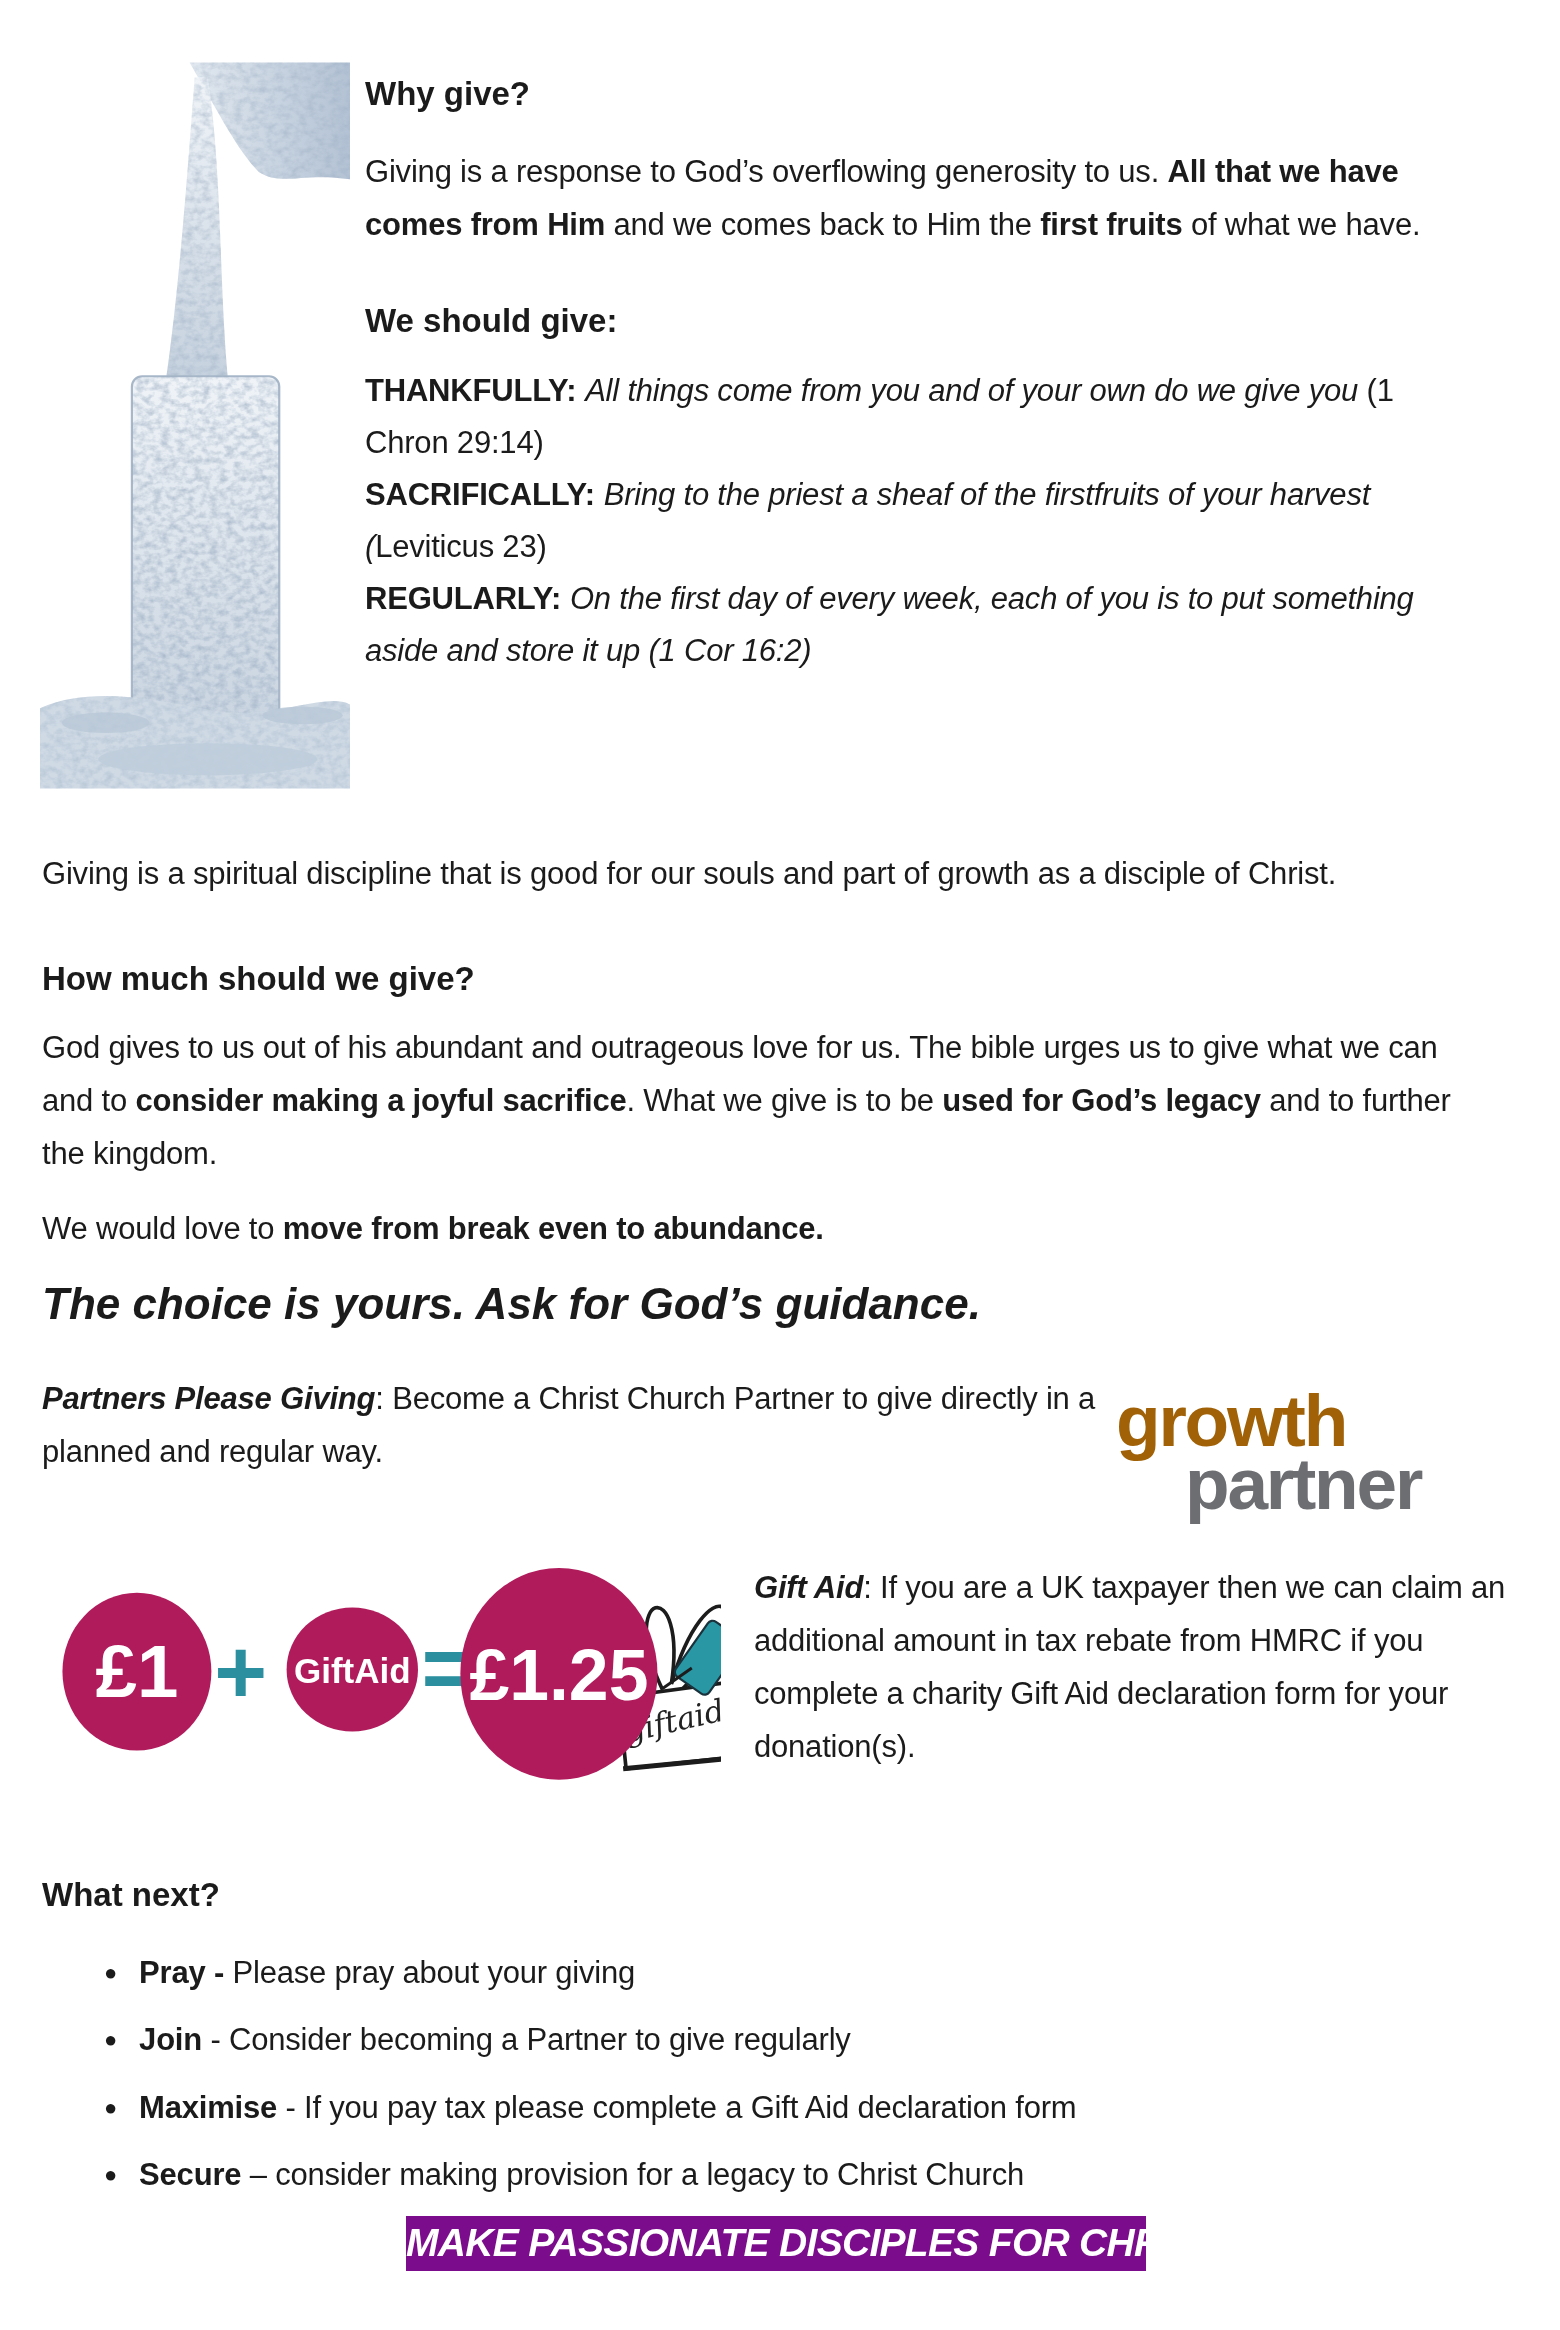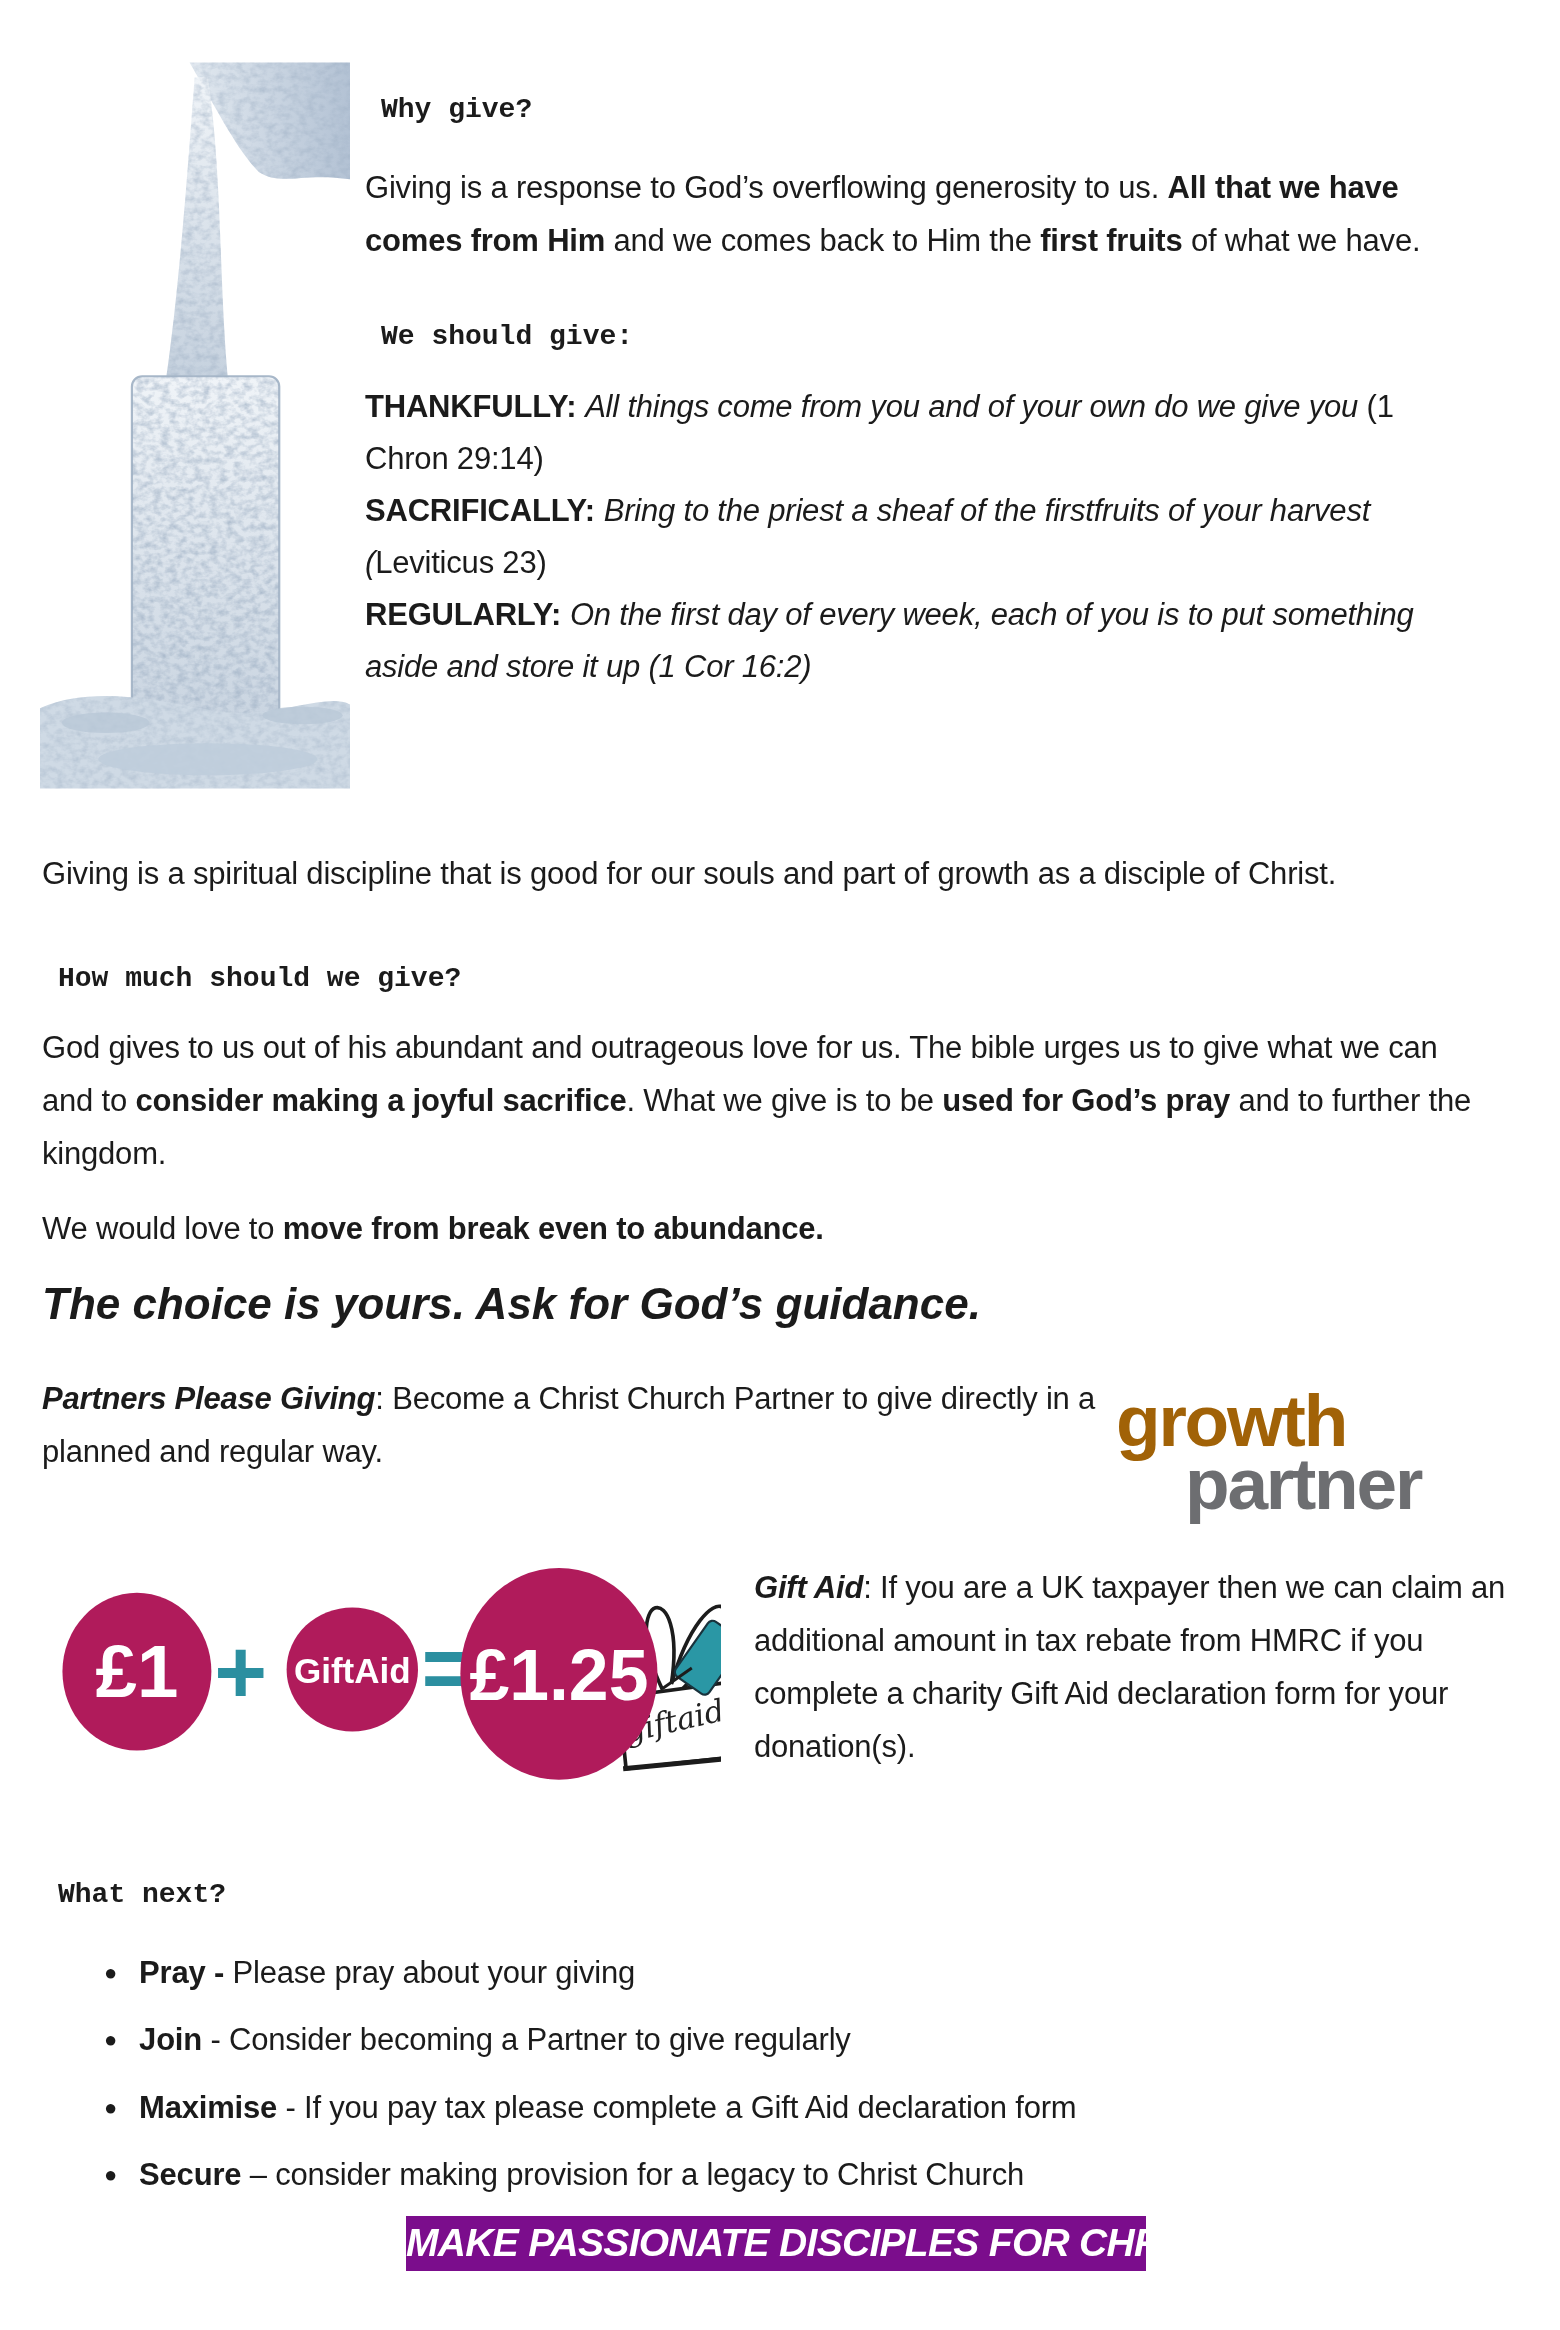--- a/index.html
+++ b/index.html
@@ -1,20 +1,20 @@
 <!DOCTYPE html>
 <html style="font-size:11.7px"><head>
 <meta charset="utf-8">
 <style>
   html,body{margin:0;padding:0;background:#ffffff;}
   body{width:1561px;height:2330px;overflow:hidden;
        font-family:"Liberation Sans",sans-serif;color:#1b1b1b;}
   .page{position:relative;width:1561px;height:2330px;background:#fff;}
   p{margin:0;}
-  h2{margin:16px;font-size:28px;font-weight:bold;line-height:44px;font-family:Liberation Mono, monospace;}
+  h2{margin:0;font-size:33px;font-weight:bold;line-height:44px;}
   .b{font-weight:bold;}
   .i{font-style:italic;}
   .bi{font-weight:bold;font-style:italic;}
   .body-text{font-size:31px;line-height:53px;letter-spacing:-0.2px;}
 
   
   .top-section{position:relative;height:789px;}
   .water{position:absolute;left:40px;top:62px;width:310px;height:727px;}
   .top-text{margin-left:365px;margin-right:91px;padding-top:72px;}
   .intro{margin-top:29px;}
@@ -115,21 +115,21 @@
         <p class="give-item"><span class="b give-label">REGULARLY:</span><span class="i">On the first day of every week, each of you is to put something aside and store it up (1 Cor 16:2)</span><span></span></p>
       </div>
     </div>
   </section>
 
   <section class="mid">
     <p class="body-text spiritual">Giving is a spiritual discipline that is good for our souls and part of growth as a disciple of Christ.</p>
 
     <h2 class="how-heading">How much should we give?</h2>
 
-    <p class="body-text how-para"><span>God gives to us out of his abundant and outrageous love for us. The bible urges us to give what we can and to </span><span class="b">consider making a joyful sacrifice</span><span>. What we give is to be </span><span class="b">used for God’s pray</span><span> and to further the kingdom.</span></p>
+    <p class="body-text how-para"><span>God gives to us out of his abundant and outrageous love for us. The bible urges us to give what we can and to </span><span class="b">consider making a joyful sacrifice</span><span>. What we give is to be </span><span class="b">used for God’s legacy</span><span> and to further the kingdom.</span></p>
 
     <p class="body-text break-even"><span>We would love to </span><span class="b">move from break even to abundance.</span></p>
 
     <p class="bi choice">The choice is yours. Ask for God’s guidance.</p>
   </section>
 
   <section class="partners-row">
     <p class="body-text partners-text"><span class="bi">Partners Please Giving</span><span>: Become a Christ Church Partner to give directly in a planned and regular way.</span></p>
     <div class="logo">
       <div class="logo-growth">growth</div>

